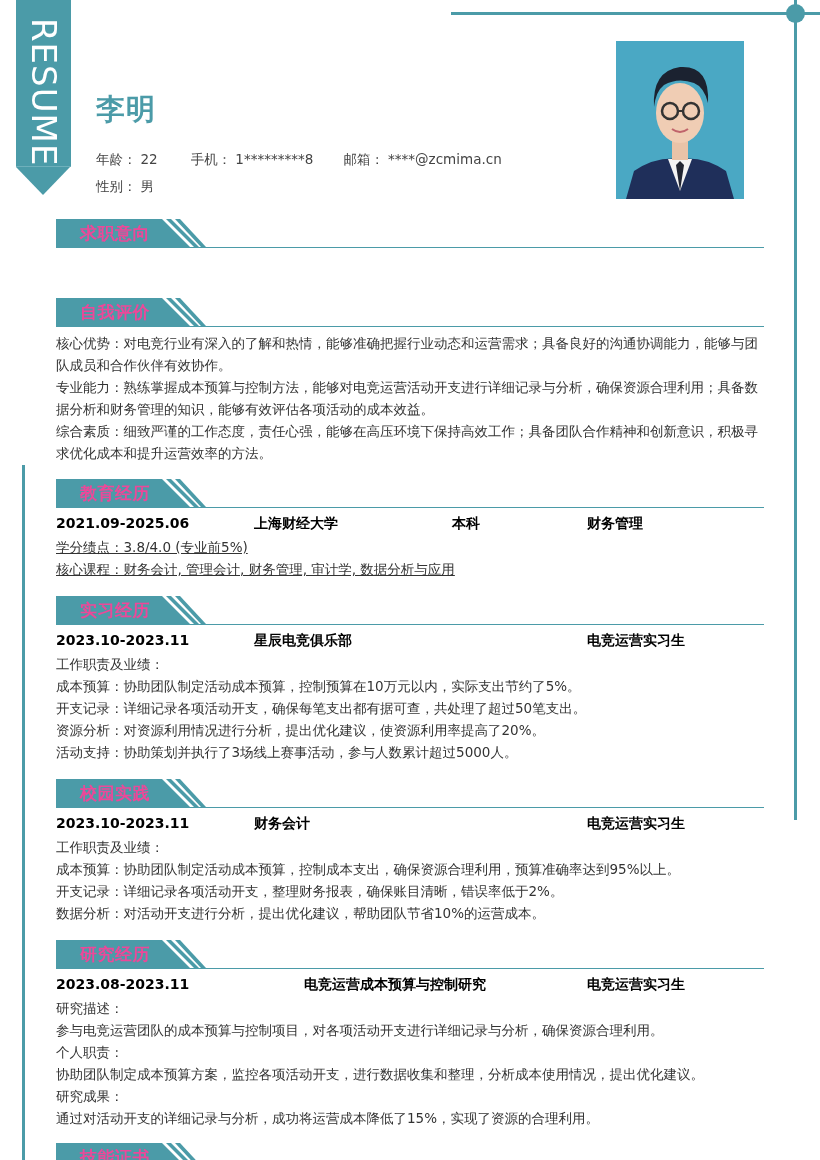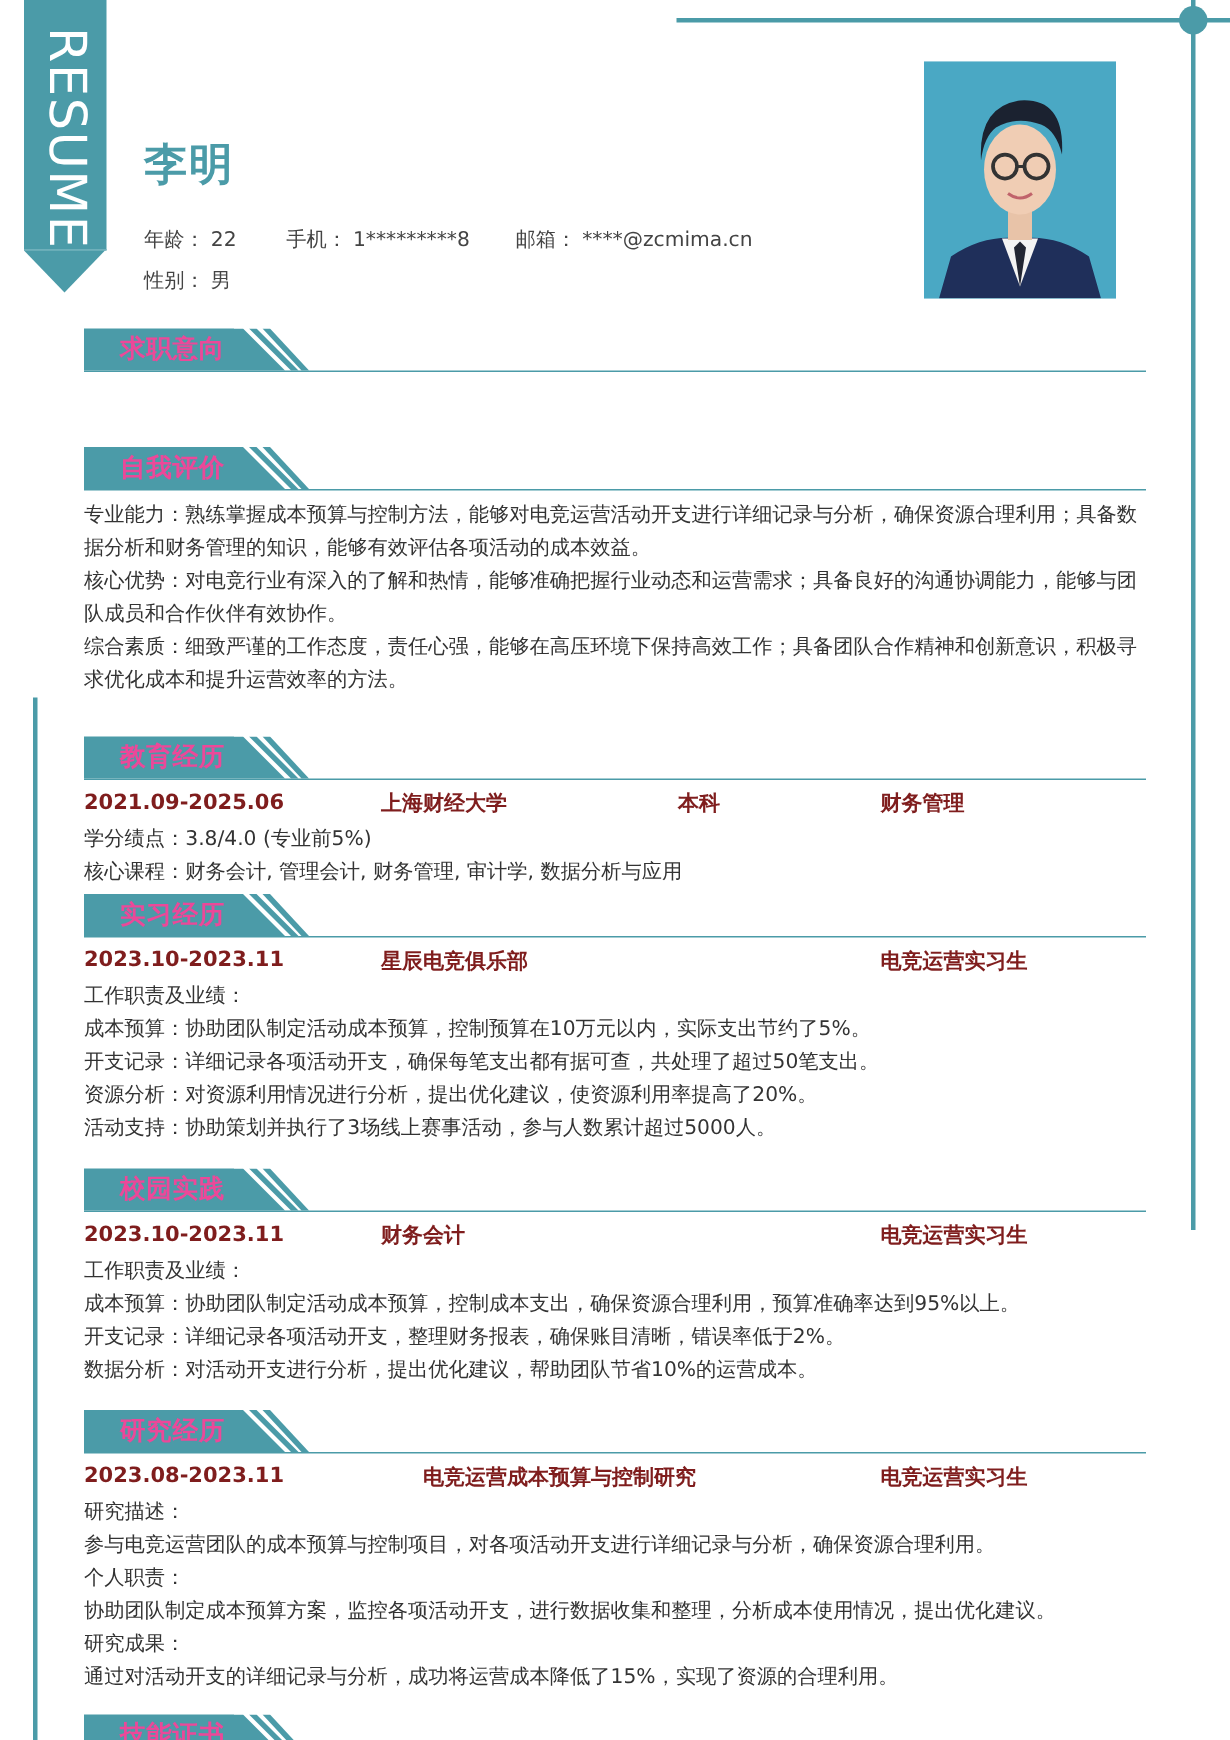--- a/index.html
+++ b/index.html
@@ -29,21 +29,21 @@
   
   .section { position: absolute; left: 56px; width: 708px; }
   .sec-head { position: relative; height: 30px; }
   .sec-head .bar { position: absolute; left: 0; top: 0; width: 100px; height: 28px; background: #4b9ba8; }
   .sec-head .title { position: absolute; left: 24px; top: 2px; color: #ec4899; font-size: 17px; font-weight: bold; letter-spacing: 0.5px; line-height: 24px; }
   .sec-head svg { position: absolute; left: 100px; top: 0; }
   .sec-head .rule { position: absolute; left: 0; top: 28px; width: 708px; height: 1px; background: #4b9ba8; }
 
   .line { font-size: 13.5px; line-height: 22px; color: #333; white-space: nowrap; }
   .para { font-size: 13.5px; line-height: 22px; color: #333; white-space: normal; }
-  .row { position: relative; height: 24px; font-weight: bold; font-size: 14px; color: #7f1d1d; }
+  .row { position: relative; height: 24px; font-weight: bold; font-size: 14px; color: #000000; }
   .row span { position: absolute; top: 3px; white-space: nowrap; }
 </style>
 </head>
 <body>
 
 <div class="ribbon">
   <div class="ribbon-body"></div>
   <div class="ribbon-sep"></div>
   <div class="ribbon-tip"></div>
   <div class="ribbon-text">RESUME</div>
@@ -96,27 +96,27 @@
     <div class="bar"></div>
     <div class="title">自我评价</div>
     <svg width="50" height="29" viewBox="0 0 50 29">
       <polygon points="0,0 6,0 34,28 0,28" fill="#4b9ba8"></polygon>
       <polygon points="10,0 15,0 43,28 38,28" fill="#4b9ba8"></polygon>
       <polygon points="19,0 24,0 50,28 45,28" fill="#4b9ba8"></polygon>
     </svg>
     <div class="rule"></div>
   </div>
   <div style="margin-top:4px;">
+    <div class="para">核心优势：对电竞行业有深入的了解和热情，能够准确把握行业动态和运营需求；具备良好的沟通协调能力，能够与团队成员和合作伙伴有效协作。</div>
     <div class="para">专业能力：熟练掌握成本预算与控制方法，能够对电竞运营活动开支进行详细记录与分析，确保资源合理利用；具备数据分析和财务管理的知识，能够有效评估各项活动的成本效益。</div>
-    <div class="para">核心优势：对电竞行业有深入的了解和热情，能够准确把握行业动态和运营需求；具备良好的沟通协调能力，能够与团队成员和合作伙伴有效协作。</div>
     <div class="para">综合素质：细致严谨的工作态度，责任心强，能够在高压环境下保持高效工作；具备团队合作精神和创新意识，积极寻求优化成本和提升运营效率的方法。</div>
   </div>
 </div>
 
-<div class="section" style="top:491px;">
+<div class="section" style="top:479px;text-decoration:underline;">
   <div class="sec-head">
     <div class="bar"></div>
     <div class="title">教育经历</div>
     <svg width="50" height="29" viewBox="0 0 50 29">
       <polygon points="0,0 6,0 34,28 0,28" fill="#4b9ba8"></polygon>
       <polygon points="10,0 15,0 43,28 38,28" fill="#4b9ba8"></polygon>
       <polygon points="19,0 24,0 50,28 45,28" fill="#4b9ba8"></polygon>
     </svg>
     <div class="rule"></div>
   </div>
@@ -181,21 +181,21 @@
     <div class="title">研究经历</div>
     <svg width="50" height="29" viewBox="0 0 50 29">
       <polygon points="0,0 6,0 34,28 0,28" fill="#4b9ba8"></polygon>
       <polygon points="10,0 15,0 43,28 38,28" fill="#4b9ba8"></polygon>
       <polygon points="19,0 24,0 50,28 45,28" fill="#4b9ba8"></polygon>
     </svg>
     <div class="rule"></div>
   </div>
   <div class="row" style="margin-top:3px;">
     <span style="left:0;">2023.08-2023.11</span>
-    <span style="left:194px;padding-left:32px;">电竞运营成本预算与控制研究</span>
+    <span style="left:216px;padding-left:32px;">电竞运营成本预算与控制研究</span>
     <span style="left:531px;">电竞运营实习生</span>
   </div>
   <div class="line">研究描述：</div>
   <div class="line">参与电竞运营团队的成本预算与控制项目，对各项活动开支进行详细记录与分析，确保资源合理利用。</div>
   <div class="line">个人职责：</div>
   <div class="line">协助团队制定成本预算方案，监控各项活动开支，进行数据收集和整理，分析成本使用情况，提出优化建议。</div>
   <div class="line">研究成果：</div>
   <div class="line">通过对活动开支的详细记录与分析，成功将运营成本降低了15%，实现了资源的合理利用。</div>
 </div>
 

